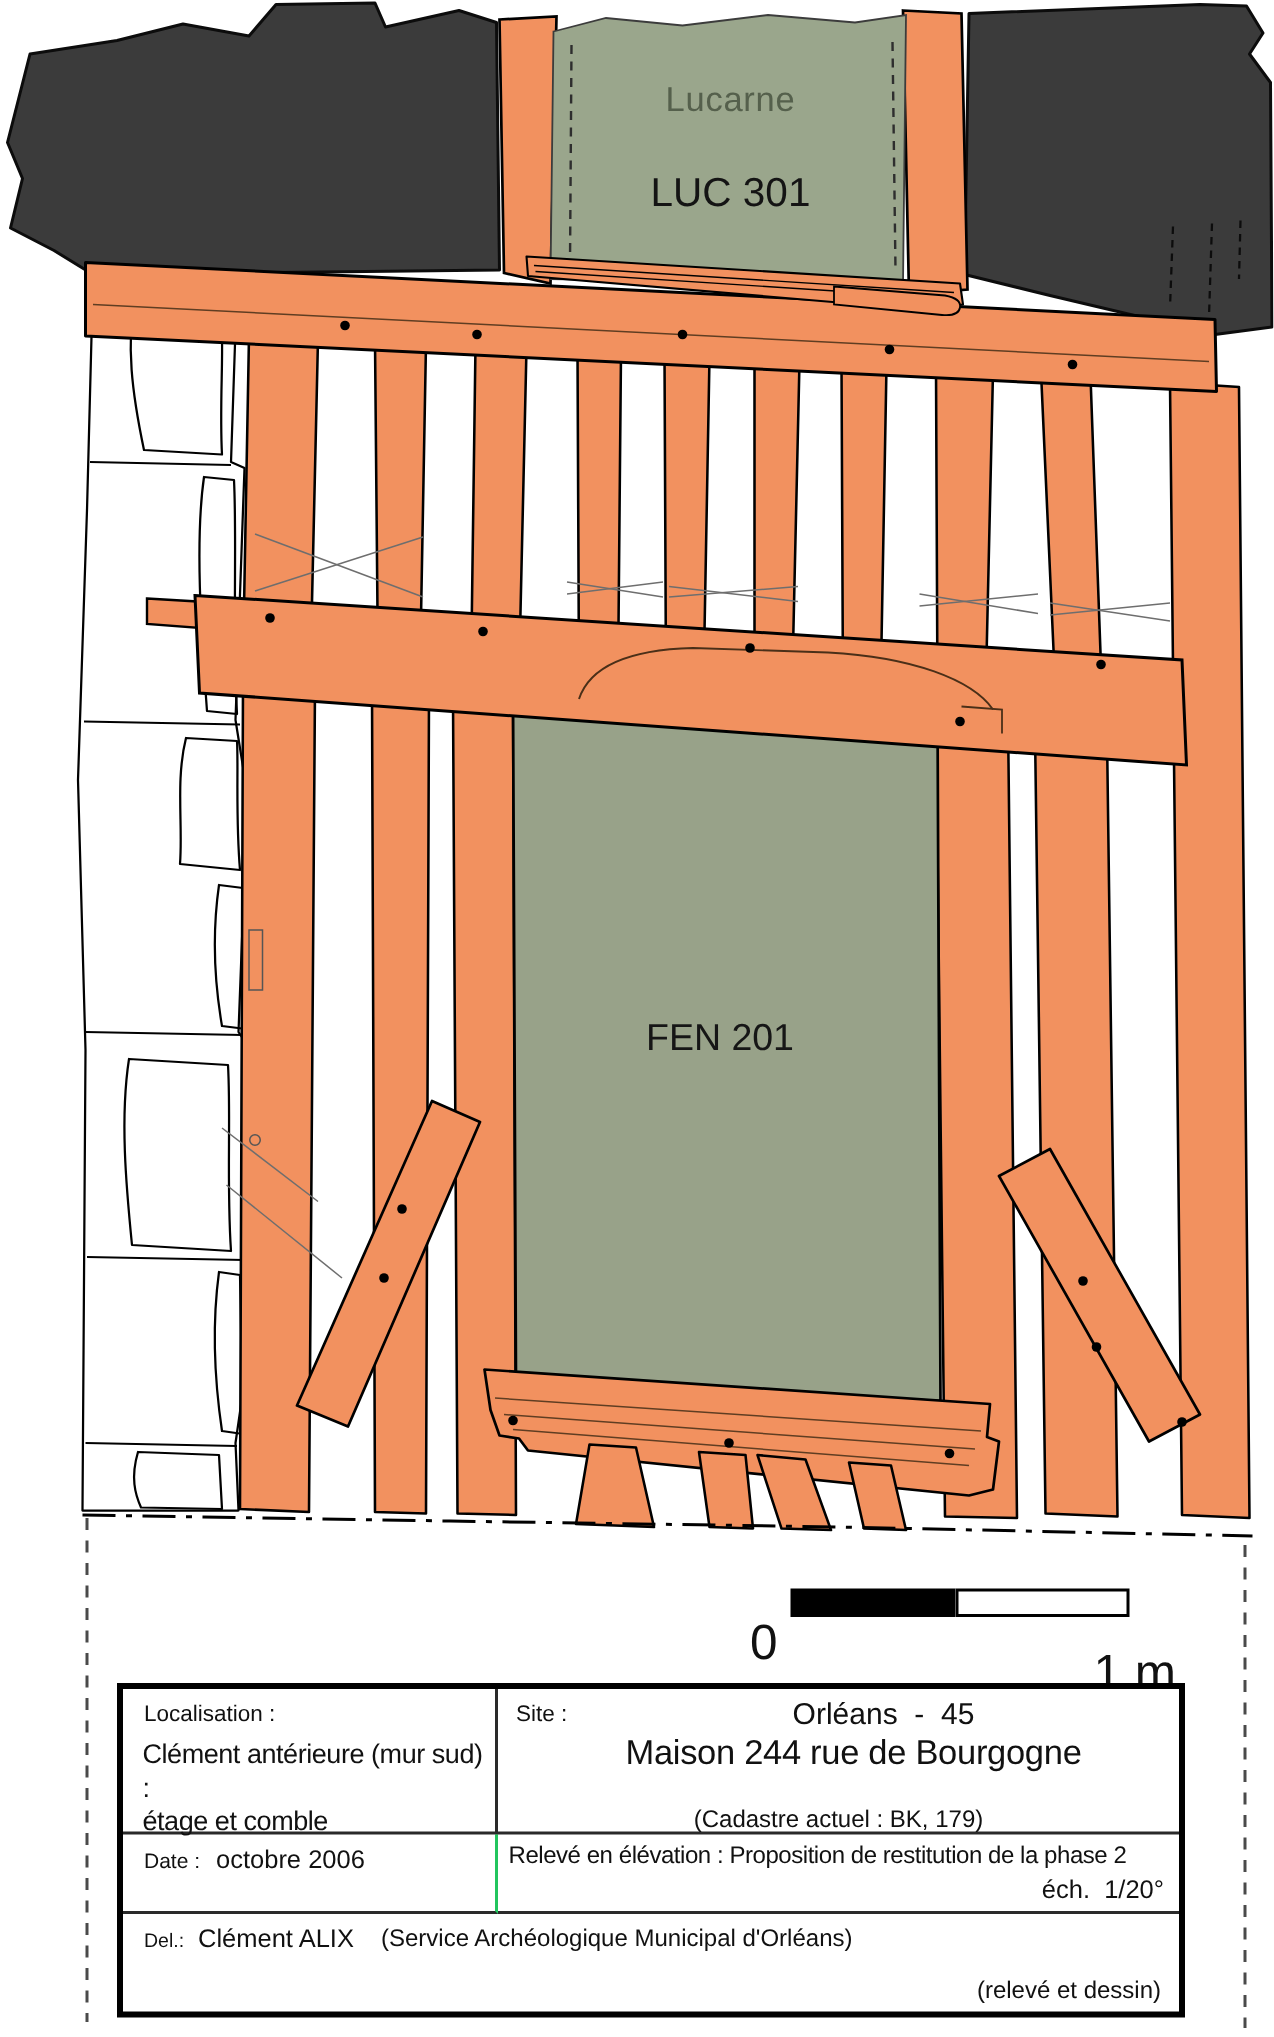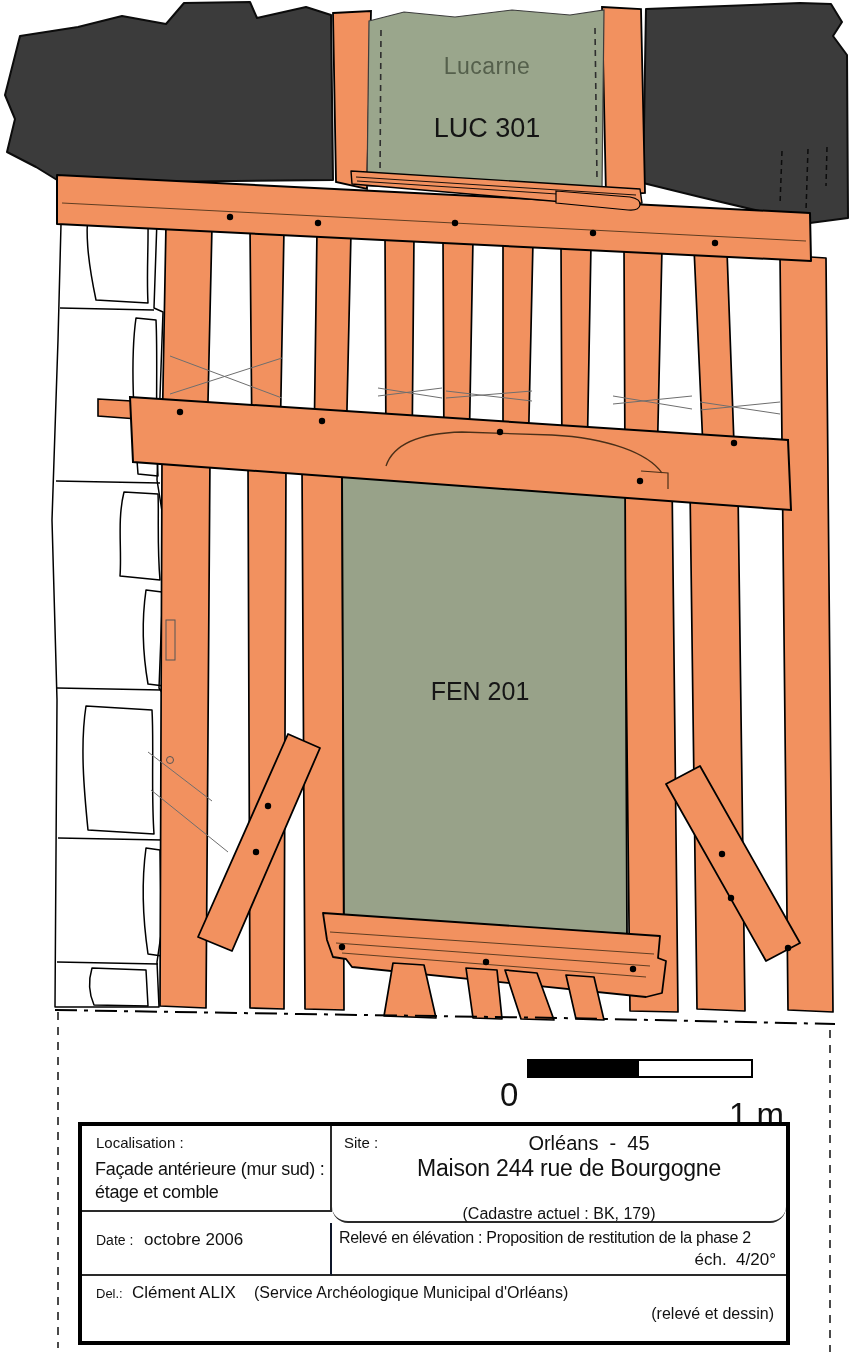--- a/index.html
+++ b/index.html
@@ -12,41 +12,41 @@
   .sb-black{position:absolute;left:527px;top:1059px;width:110px;height:19px;background:#000;}
   .sb-white{position:absolute;left:637px;top:1059px;width:116px;height:19px;
             background:#fff;border:2.5px solid #000;box-sizing:border-box;}
   .sb-zero{position:absolute;left:500px;top:1076px;width:40px;font-size:33px;font-weight:500;}
   .sb-one{position:absolute;left:688px;top:1076px;width:96px;text-align:right;font-size:33px;font-weight:500;margin-top:20px;}
 
   
   .tb{position:absolute;left:78px;top:1122px;width:712px;height:223px;
       border:4px solid #000;box-sizing:border-box;background:#fff;}
   .tb .cell{position:absolute;box-sizing:border-box;}
-  .c-r1l{left:0;top:0;width:250px;height:86px;border-right:2px solid #2a2a2a;border-bottom:2px solid #2a2a2a;}
-  .c-r1r{left:250px;top:0;width:454px;height:97px;border-bottom:2px solid #2a2a2a;border-radius:16px;}
-  .c-r2l{left:0;top:97px;width:250px;height:53px;border-right:2px solid #0f172a;border-bottom:2px solid #2a2a2a;}
+  .c-r1l{left:0;top:0;width:250px;height:97px;border-right:2px solid #2a2a2a;border-bottom:2px solid #2a2a2a;}
+  .c-r1r{left:250px;top:0;width:454px;height:97px;border-bottom:2px solid #2a2a2a;}
+  .c-r2l{left:0;top:97px;width:250px;height:53px;border-right:2px solid #22c55e;border-bottom:2px solid #2a2a2a;}
   .c-r2r{left:250px;top:97px;width:454px;height:53px;border-bottom:2px solid #2a2a2a;}
   .c-r3{left:0;top:150px;width:704px;height:71px;}
   .lab{font-size:15px;}
   .pre{white-space:pre;}
   .loc-lab{position:absolute;left:14px;top:8px;}
   .loc-val{position:absolute;left:13px;top:32px;font-size:18px;line-height:1.25;letter-spacing:-0.3px;}
   .site-lab{position:absolute;left:12px;top:8px;}
   .site-city{position:absolute;left:60px;right:0;top:6px;text-align:center;font-size:20px;}
   .site-bld{position:absolute;left:0;right:0;top:29px;text-align:center;font-size:23px;letter-spacing:-0.2px;padding-left:20px;}
   .site-cad{position:absolute;left:0;right:0;top:62px;text-align:center;font-size:16px;margin-top:17px;}
   .date-lab{position:absolute;left:14px;top:9px;font-size:14px;}
   .date-val{position:absolute;left:62px;top:7px;font-size:17px;}
   .rel-1{position:absolute;left:7px;right:4px;top:6px;font-size:16px;letter-spacing:-0.3px;}
   .rel-2{position:absolute;right:10px;top:27px;font-size:17px;}
   .del-lab{position:absolute;left:14px;top:10px;font-size:13px;}
   .del-auth{position:absolute;left:50px;top:7px;font-size:17px;}
   .del-serv{position:absolute;left:172px;top:8px;font-size:16px;}
-  .del-cred{position:absolute;right:12px;bottom:24px;font-size:16px;}
+  .del-cred{position:absolute;right:12px;bottom:10px;font-size:16px;}
 </style>
 </head>
 <body>
 
 <div id="stage">
 
 <svg width="849" height="1358" viewBox="0 0 849 1358" style="position:absolute;left:0;top:0;">
 
   <g stroke="#000" fill="none" stroke-width="1.5" stroke-linejoin="round">
     <path fill="#fff" d="M62,186 L158,190 L154,308 L163,312 L157,480 L165,530 L159,688 L167,700 L161,838 L166,900 L157,962 L159,1007 L55,1007 L57,700 L52,520 L58,340 Z"></path>
@@ -209,37 +209,37 @@
     <div class="sb-black"></div>
     <div class="sb-white"></div>
     <div class="sb-zero">0</div>
     <div class="sb-one">1 m</div>
   </div>
 
   <div class="tb">
     <div class="cell c-r1l">
       <div class="lab loc-lab">Localisation :</div>
       <div class="loc-val">
-        <div>Façade antérieure (mur sud) :</div>
+        <div>Clément antérieure (mur sud) :</div>
         <div>étage et comble</div>
       </div>
     </div>
     <div class="cell c-r1r">
       <div class="lab site-lab">Site :</div>
       <div class="site-city pre">Orléans  -  45</div>
       <div class="site-bld">Maison 244 rue de Bourgogne</div>
       <div class="site-cad">(Cadastre actuel : BK, 179)</div>
     </div>
     <div class="cell c-r2l">
       <div class="date-lab">Date :</div>
       <div class="date-val">octobre 2006</div>
     </div>
     <div class="cell c-r2r">
       <div class="rel-1">Relevé en élévation : Proposition de restitution de la phase 2</div>
-      <div class="rel-2 pre">éch.  4/20°</div>
+      <div class="rel-2 pre">éch.  1/20°</div>
     </div>
     <div class="cell c-r3">
       <div class="del-lab">Del.:</div>
       <div class="del-auth">Clément ALIX</div>
       <div class="del-serv">(Service Archéologique Municipal d'Orléans)</div>
       <div class="del-cred">(relevé et dessin)</div>
     </div>
   </div>
 
 </div>

